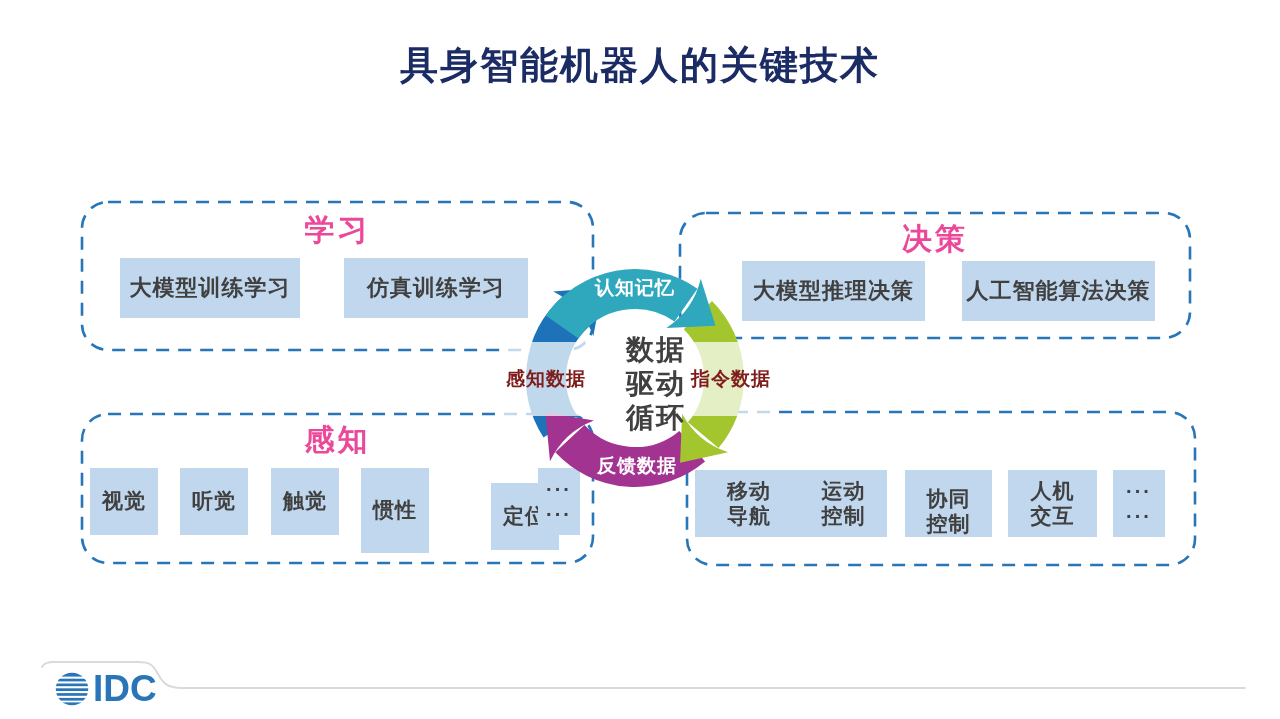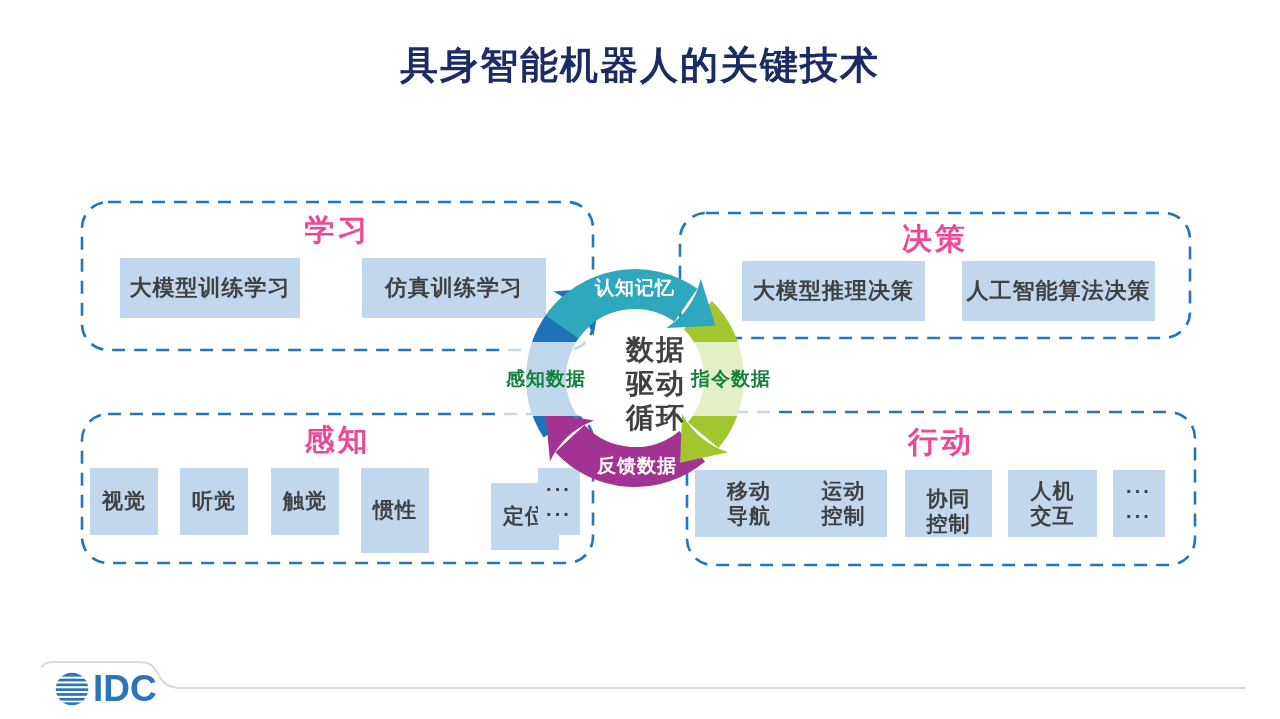--- a/index.html
+++ b/index.html
@@ -29,21 +29,21 @@
   }
   .box.small{font-size:21px;}
   .box.dots{font-size:20px;line-height:1.25;letter-spacing:2px;}
   
   .ring{position:absolute;left:505px;top:248px;}
   .cycle-label{
     position:absolute;transform:translate(-50%,-50%);
     font-size:19px;font-weight:700;white-space:nowrap;letter-spacing:1px;
   }
   .cycle-label.on-arc{color:#ffffff;}
-  .cycle-label.side{color:#15803d;background:rgba(255,255,255,0.72);padding:24px 3px;}
+  .cycle-label.side{color:#7f1d1d;background:rgba(255,255,255,0.72);padding:24px 3px;}
   .cycle-center{
     position:absolute;left:656px;top:384px;transform:translate(-50%,-50%);
     text-align:center;font-size:28px;font-weight:700;color:#404040;
     line-height:1.22;letter-spacing:2px;white-space:nowrap;
   }
   
   .footer-line{position:absolute;left:0;top:0;pointer-events:none;}
   .logo{position:absolute;left:55px;top:670px;display:flex;align-items:center;}
   .logo-text{font-size:37px;font-weight:700;color:#2A75B8;line-height:1;margin-left:4px;}
 </style>
@@ -55,21 +55,21 @@
   <div class="slide-title">具身智能机器人的关键技术</div>
 
   <div class="panel panel-learning">
     <svg class="pborder" width="515" height="152">
       <rect x="2" y="2" width="511" height="148" rx="26" fill="none" stroke-width="2.6" stroke-dasharray="13 9" stroke="#2776B9"></rect>
     </svg>
     <div class="panel-title" style="top:10px;">学习</div>
     <div class="box" style="left:40px;top:58px;width:180px;height:60px;">
       <span>大模型训练学习</span>
     </div>
-    <div class="box" style="left:282px;top:58px;width:184px;height:60px;">
+    <div class="box" style="left:264px;top:58px;width:184px;height:60px;">
       <span>仿真训练学习</span>
     </div>
   </div>
 
   <div class="panel panel-decision">
     <svg class="pborder" width="514" height="129">
       <rect x="2" y="2" width="510" height="125" rx="26" fill="none" stroke-width="2.6" stroke-dasharray="13 9" stroke="#2776B9"></rect>
     </svg>
     <div class="panel-title" style="top:8px;">决策</div>
     <div class="box" style="left:64px;top:50px;width:183px;height:60px;">
@@ -103,21 +103,20 @@
     <div class="box dots" style="left:458px;top:56px;width:42px;height:67px;">
       <span>···</span>
       <span>···</span>
     </div>
   </div>
 
   <div class="panel panel-action">
     <svg class="pborder" width="512" height="157">
       <rect x="2" y="2" width="508" height="153" rx="26" fill="none" stroke-width="2.6" stroke-dasharray="13 9" stroke="#2776B9"></rect>
     </svg>
-    <div class="panel-title" style="top:12px;">行动</div>
     <div class="box small" style="left:10px;top:60px;width:108px;height:67px;">
       <span>移动</span>
       <span>导航</span>
     </div>
     <div class="box small" style="left:115px;top:60px;width:87px;height:67px;">
       <span>运动</span>
       <span>控制</span>
     </div>
     <div class="box small" style="left:220px;top:60px;width:87px;height:67px;justify-content:flex-end;">
       <span>协同</span>

